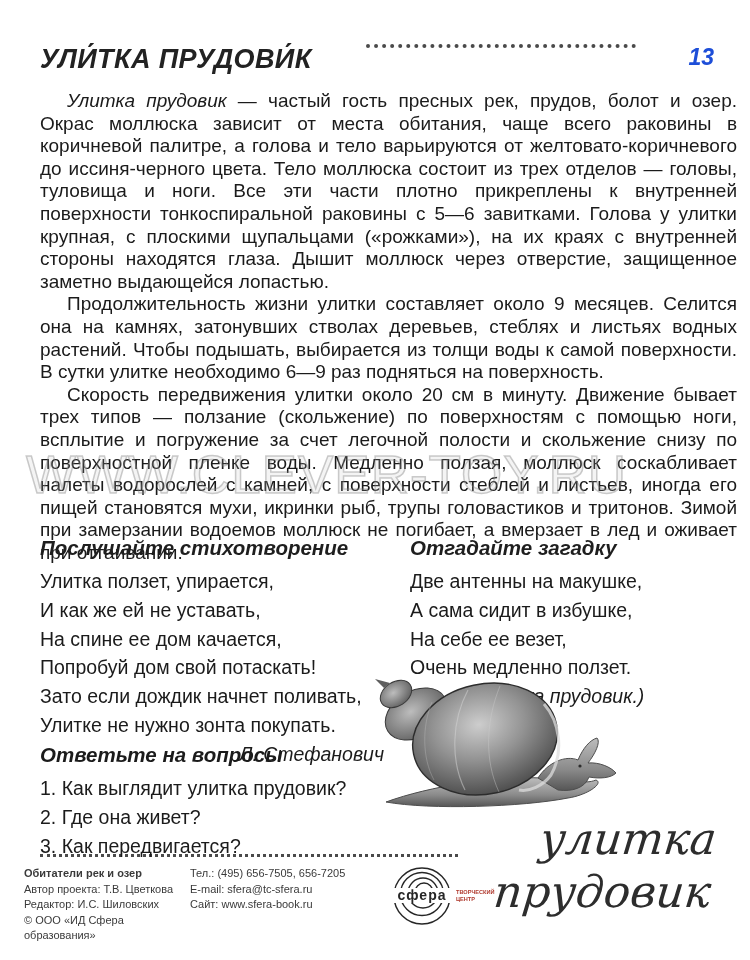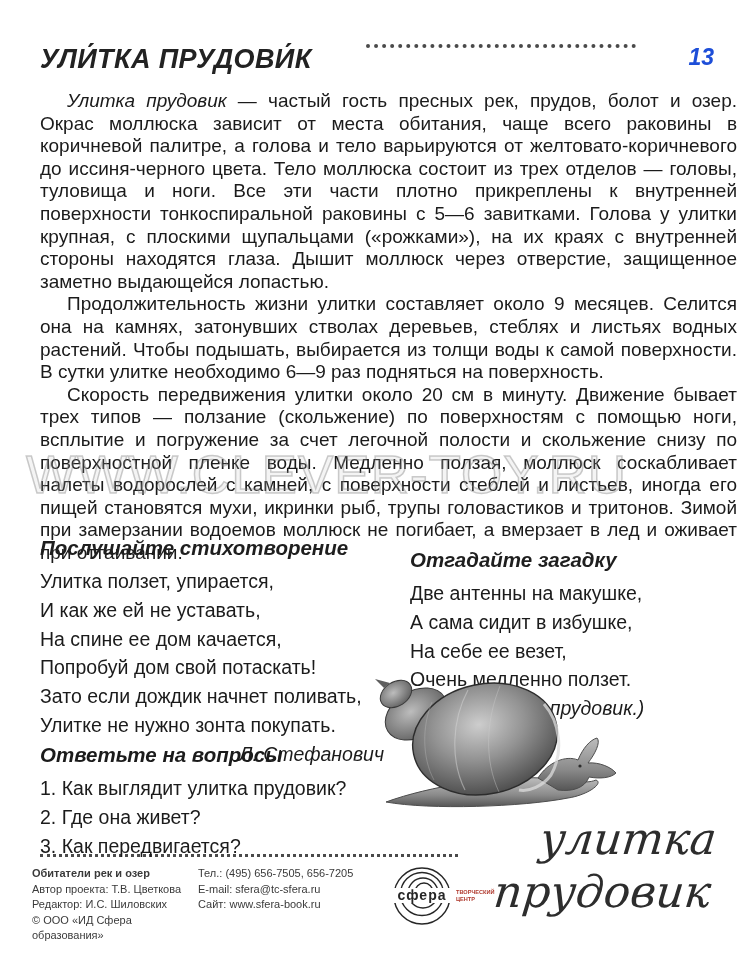--- a/index.html
+++ b/index.html
@@ -24,21 +24,21 @@
     position:absolute; top:444px; left:26px; width:700px; z-index:3;
     font-size:53px; font-weight:normal; letter-spacing:1px; white-space:nowrap;
     color:rgba(185,185,185,0.16);
     -webkit-text-stroke:1.5px rgba(120,120,120,0.38);
     pointer-events:none;
   }
 
   
   .two-cols { position:absolute; top:536px; left:40px; width:700px; display:flex; z-index:1; }
   .col-poem { width:356px; }
-  .col-riddle { margin-left:14px; width:326px;margin-top:12px; }
+  .col-riddle { margin-left:14px; width:326px; }
   .col-h { font-size:20.5px; font-weight:bold; font-style:italic; margin-bottom:7px; color:#1e1e1e; }
   .verse-line { font-size:19.5px; line-height:28.8px; }
   .poem-author { font-size:19.5px; font-style:italic; text-align:right; padding-right:12px; line-height:28.8px; }
   .riddle-answer { font-size:19.5px; font-style:italic; line-height:28.8px; padding-left:58px; }
 
   
   .questions { position:absolute; top:743px; left:40px; width:345px; z-index:1; }
   .q-h { font-size:20.5px; font-weight:bold; font-style:italic; margin-bottom:7px; }
   .q-item { font-size:19.5px; line-height:28.8px; }
 
@@ -48,21 +48,21 @@
 
   
   .hand-caption {
     position:absolute; right:36px; top:812px; text-align:right; z-index:2;
     font-family:"DejaVu Serif", serif; font-style:italic;
     font-size:44px; line-height:53px; color:#2d2d2d; transform:skewX(-6deg);
   }
 
   
   .footer-rule { position:absolute; top:854px; left:40px; width:418px; border-top:3.5px dotted #4a4a4a; }
-  .footer { position:absolute; top:866px; left:32px; display:flex; font-size:11px; line-height:15.5px; color:#3a3a3a; z-index:1; }
+  .footer { position:absolute; top:866px; left:24px; display:flex; font-size:11px; line-height:15.5px; color:#3a3a3a; z-index:1; }
   .f-left { width:166px; }
   .f-center { width:195px; }
   .f-series { font-weight:bold; }
   .logo { position:absolute; left:392px; top:864px; width:118px; height:64px; }
 </style>
 </head>
 <body>
 
 <div class="page">
 

